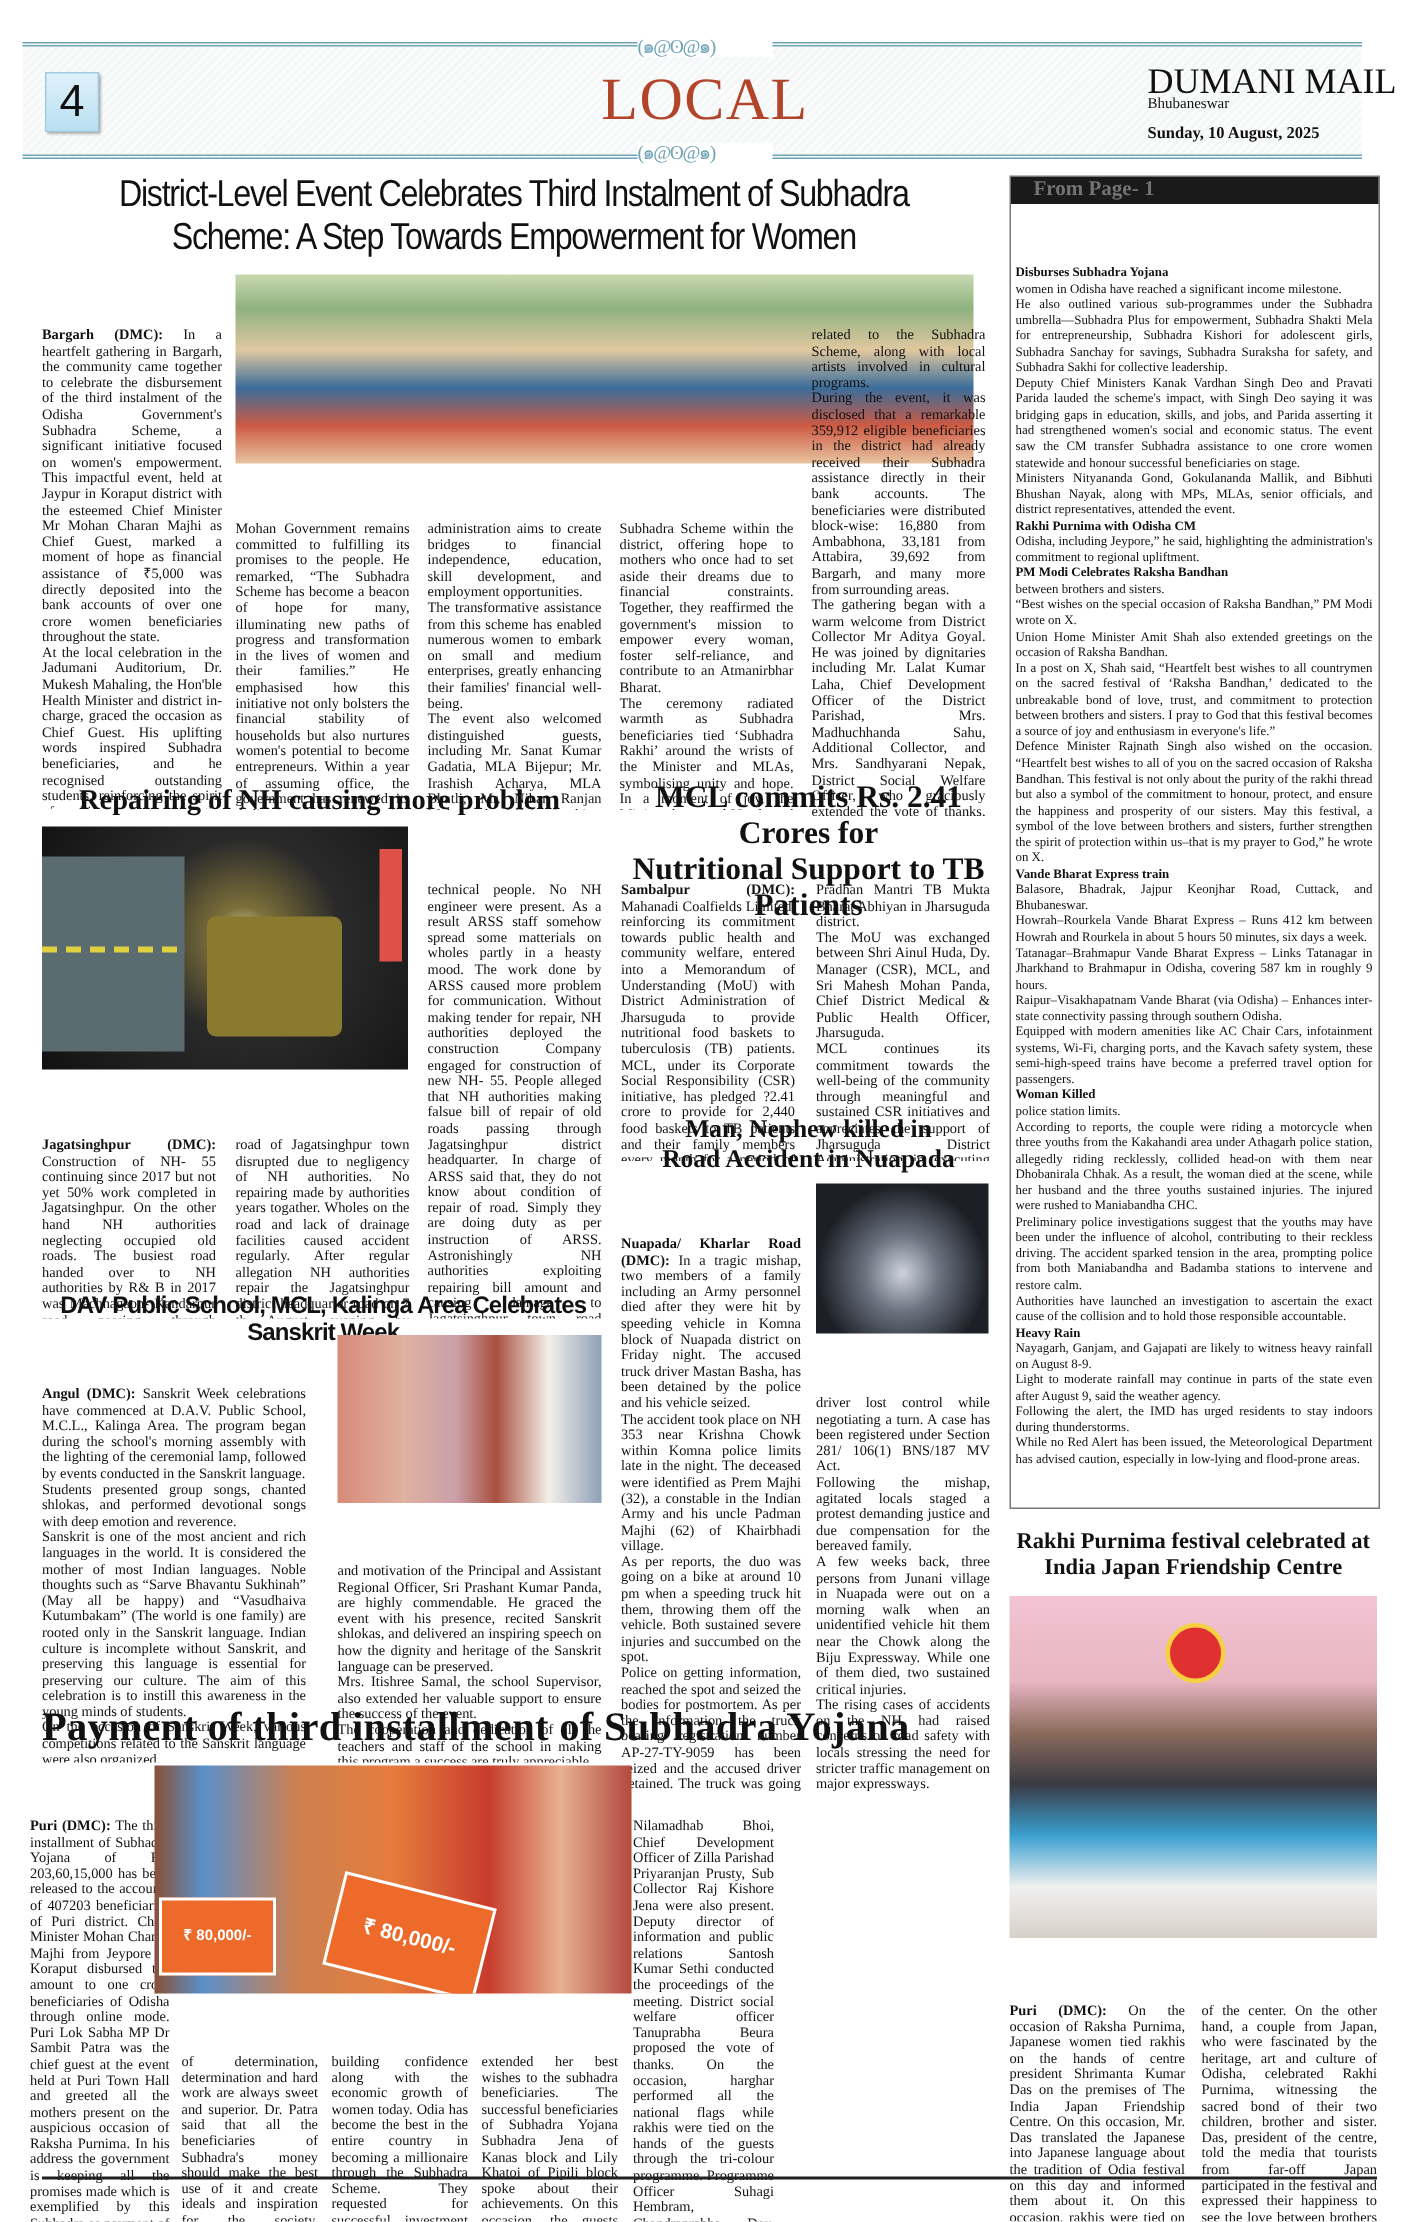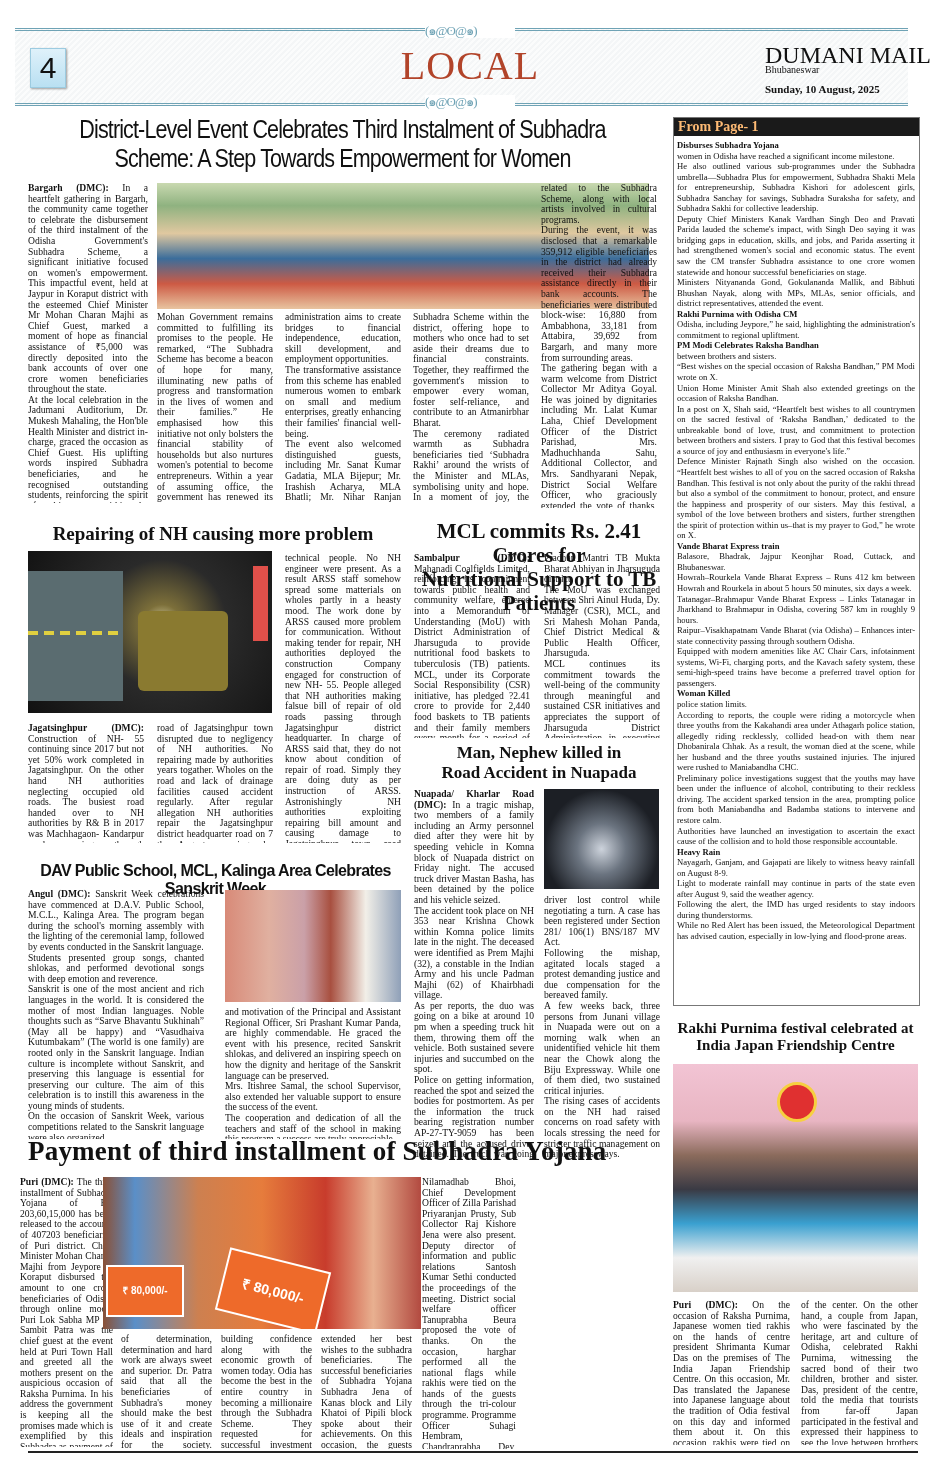--- a/index.html
+++ b/index.html
@@ -7,38 +7,38 @@
   .abs{position:absolute;}
   .masthead{left:15px;top:28px;width:893px;height:72px;background:repeating-linear-gradient(135deg,#f4f6f7 0 2px,#fbfcfc 2px 4px);border-top:3px double #6fa3b5;border-bottom:3px double #6fa3b5;}
   .orn{left:425px;width:90px;height:14px;text-align:left;color:#6fa3b5;font-size:13px;line-height:14px;background:#fff;letter-spacing:-1px;}
   .pgnum{left:30px;top:48px;width:34px;height:38px;background:linear-gradient(#dff1fa,#b9e0f2);border:1px solid #9ccbe0;box-shadow:1px 1px 2px #999;font-size:30px;text-align:center;line-height:38px;font-family:"Liberation Sans",sans-serif;}
   .section{left:360px;top:42px;width:220px;text-align:center;color:#b2442a;font-size:40px;letter-spacing:1px;}
   .brand{left:765px;top:42px;font-size:24px;font-variant:small-caps;}
   .city{left:765px;top:64px;font-size:10px;}
   .date{left:765px;top:83px;font-size:11px;font-weight:bold;}
   .hl{text-align:center;line-height:1.15;}
   .hl1{left:30px;top:115px;width:625px;font-size:25px;font-family:"Liberation Sans",sans-serif;letter-spacing:-1px;transform:scaleX(0.86);transform-origin:center;}
-  .col{font-size:9.6px;line-height:10.6px;text-align:justify;overflow:hidden;}
+  .col{font-size:9.6px;line-height:10.6px;text-align:justify;overflow:hidden;margin-top:36px;}
   .col p{margin:0;}
   b.lead{font-weight:bold;}
   .photo{overflow:hidden;}
   .ph-subhadra{left:157px;top:183px;width:492px;height:126px;background:linear-gradient(180deg,#c9d9b0 0,#8fb280 18%,#e0c8a0 40%,#3b6d9b 60%,#cd5a44 80%,#e8c4a0 100%);}
   .ph-nh{left:28px;top:551px;width:244px;height:162px;background:radial-gradient(circle at 55% 45%,#d8d0a0 0,#7c6f3a 12%,#2a2a2a 40%,#111 100%);}
   .ph-nh .truck{position:absolute;left:0;top:20px;width:95px;height:130px;background:#5a6c70;}
   .ph-nh .stripe{position:absolute;left:0;top:80px;width:95px;height:4px;background:repeating-linear-gradient(90deg,#e0d040 0 10px,#5a6c70 10px 16px);}
   .ph-nh .jcb{position:absolute;left:110px;top:60px;width:90px;height:80px;background:#8a7a30;border-radius:6px;}
   .ph-nh .sign{position:absolute;left:225px;top:15px;width:15px;height:75px;background:#e0504a;}
   .ph-dav{left:225px;top:890px;width:176px;height:112px;background:linear-gradient(90deg,#d88a78 0,#e0b0a0 25%,#caa0a8 45%,#a85040 60%,#f2efe8 80%,#8fa0b8 100%);}
   .ph-body{left:544px;top:789px;width:115px;height:100px;background:radial-gradient(ellipse at 50% 60%,#cdd3dc 0,#6b7480 30%,#1c1f25 70%);}
   .ph-puri{left:103px;top:1177px;width:318px;height:152px;background:linear-gradient(90deg,#8a5036 0,#5a8fc8 10%,#cd8050 30%,#e67c3c 50%,#c83c2c 70%,#e8b090 85%,#b24a40 100%);}
   .ph-puri .card{position:absolute;background:#ee6a2a;border:2px solid #fff;color:#fff;font-family:"Liberation Sans",sans-serif;font-weight:bold;text-align:center;}
   .ph-rakhi{left:673px;top:1064px;width:245px;height:228px;background:linear-gradient(180deg,#f2c4d4 0,#e8b5c2 25%,#8b6b5c 40%,#3a3a44 55%,#3aa0d0 70%,#f0f0f0 85%,#d8d0c8 100%);}
   .ph-rakhi .logo{position:absolute;left:104px;top:18px;width:34px;height:34px;border-radius:50%;background:#e03030;border:3px solid #f6d040;}
   .box{left:673px;top:117px;width:245px;height:887px;border:1px solid #777;}
-  .box-head{left:674px;top:118px;width:245px;height:18px;background:#1a1a1a;color:#fdba74;font-size:14px;line-height:18px;padding-left:4px;box-sizing:border-box;font-family:"Liberation Serif",serif;font-weight:bold;}
+  .box-head{left:674px;top:118px;width:245px;height:18px;background:#1a1a1a;color:#737373;font-size:14px;line-height:18px;padding-left:15px;box-sizing:border-box;font-family:"Liberation Serif",serif;font-weight:bold;}
   .box-body{left:677px;top:140px;width:238px;height:860px;}
   .box-body .sub{font-weight:bold;}
   .rule{height:2px;background:#222;}
 </style>
 </head>
 <body>
 
 <div class="abs masthead"></div>
 <div class="abs orn" style="top:24px">(๑@ʘ@๑)</div>
 <div class="abs orn" style="top:95px">(๑@ʘ@๑)</div>

